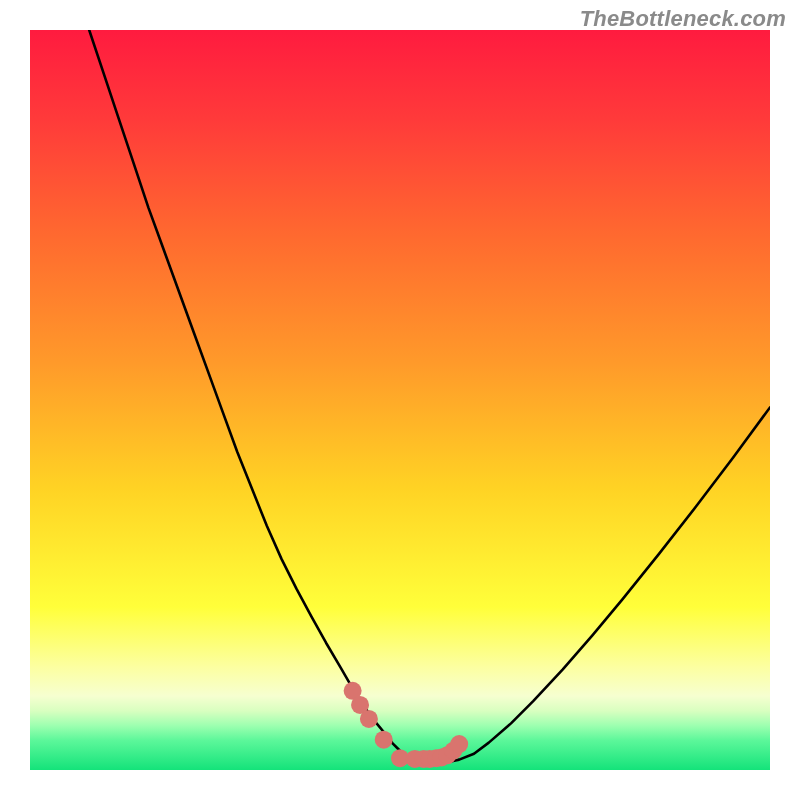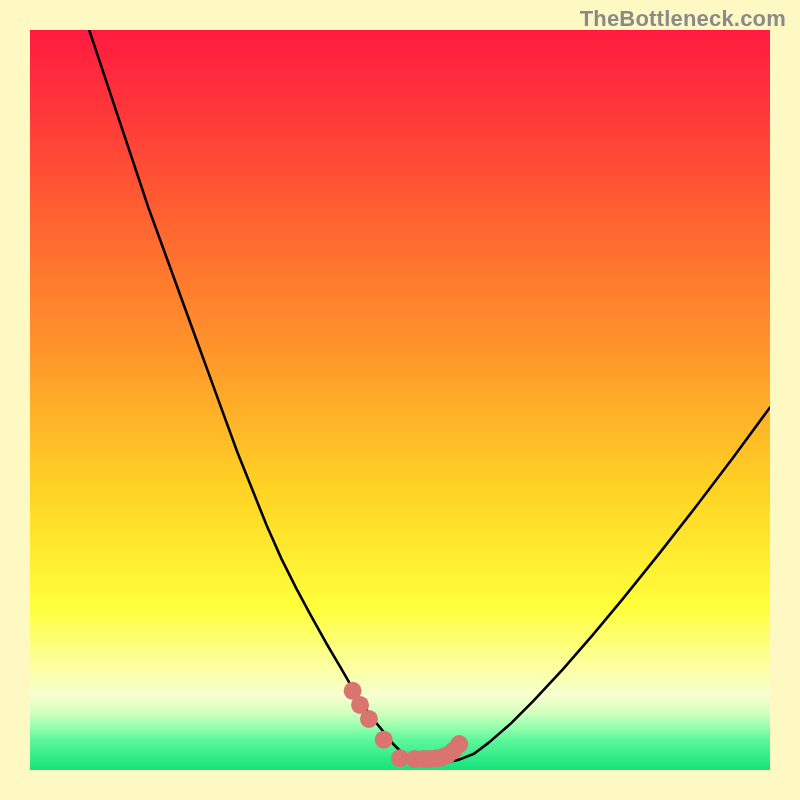--- a/index.html
+++ b/index.html
@@ -8,21 +8,22 @@
     width: 800px;
     height: 800px;
     background: #000;
     overflow: hidden;
     font-family: Arial, Helvetica, sans-serif;
   }
   .stage {
     position: relative;
     width: 800px;
     height: 800px;
-    background: #fef9c3;
+    background: #ffffff;
+    font-style: italic;
   }
   .plot-area {
     position: absolute;
     left: 30px;
     top: 30px;
     width: 740px;
     height: 740px;
   }
   .plot-area svg {
     display: block;

